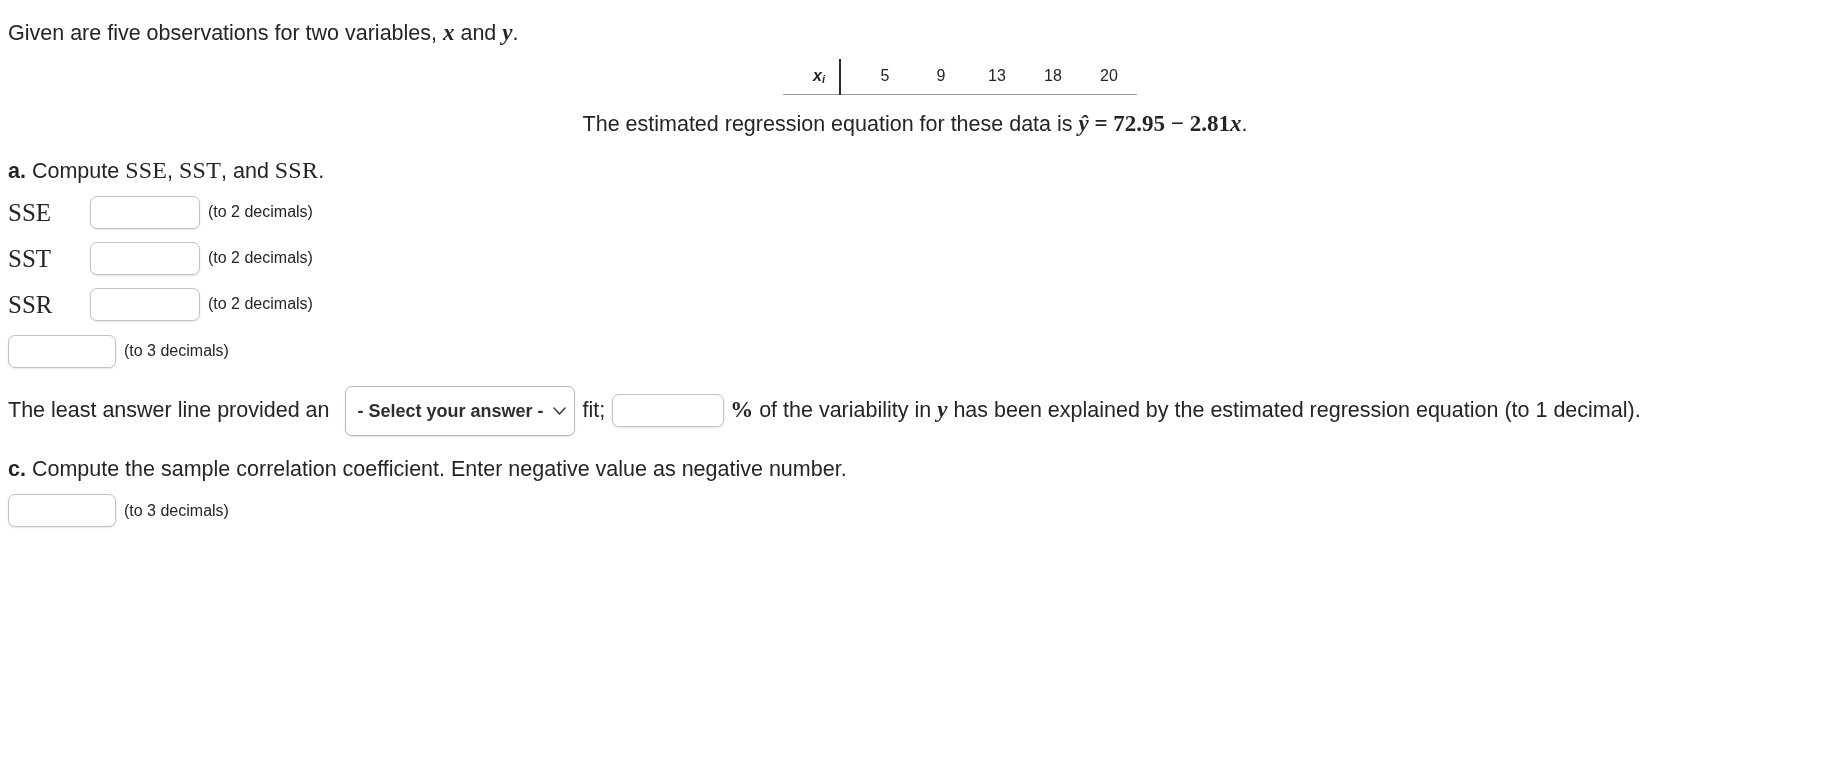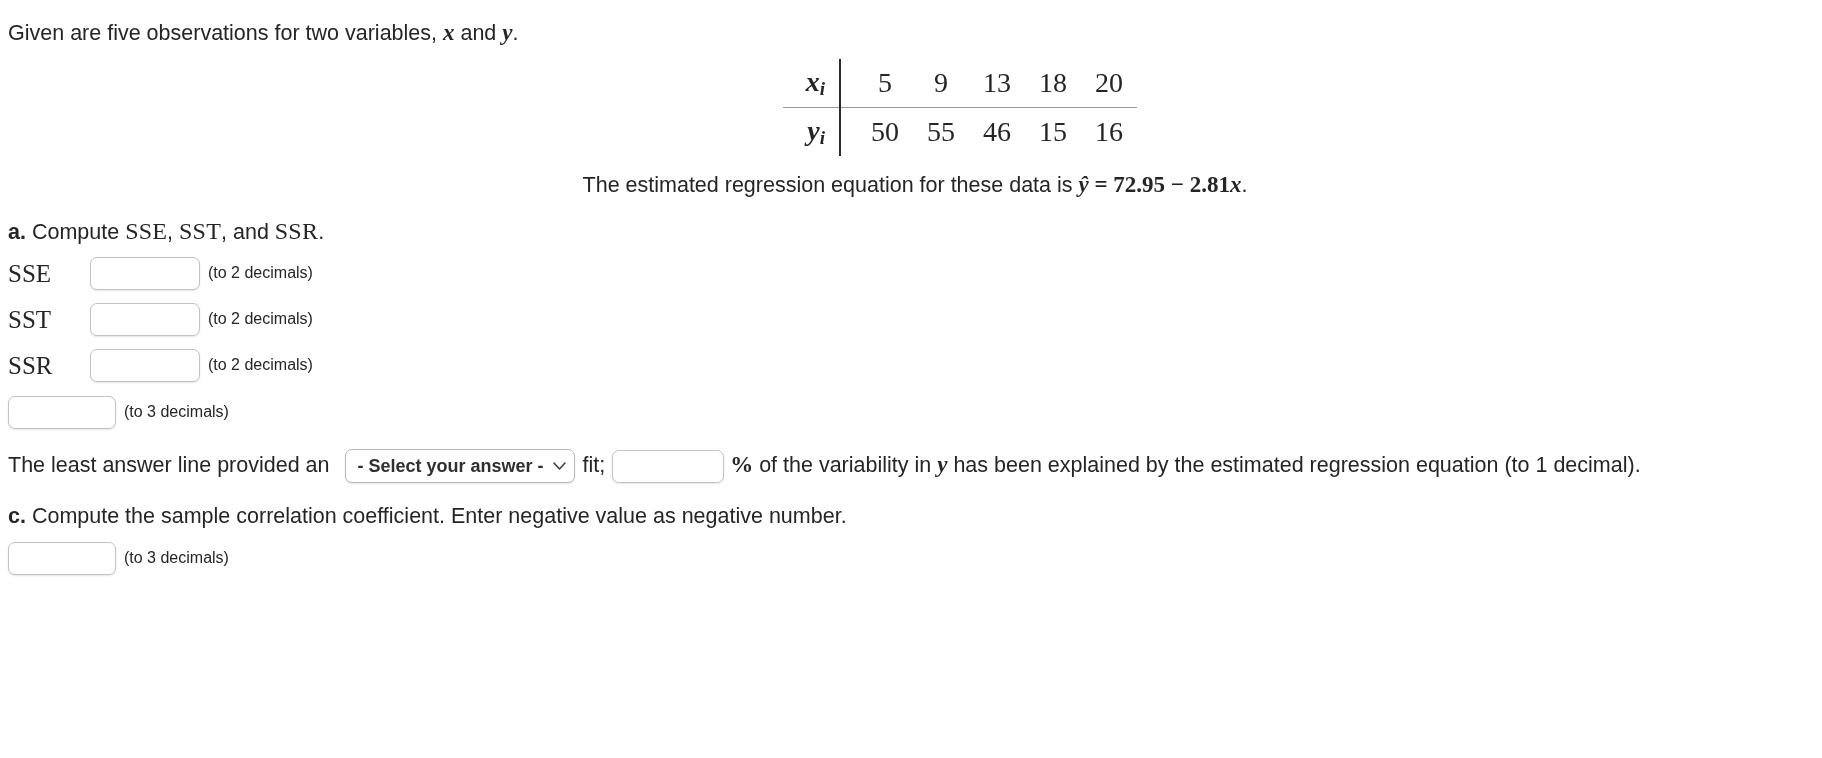--- a/index.html
+++ b/index.html
@@ -64,22 +64,22 @@
 
   
   .table-wrap {
     margin-top: 14px;
     display: flex;
     justify-content: flex-start;
     padding-left: 775px;
   }
   table.obs {
     border-collapse: collapse;
-    font-family: Liberation Serif, serif;
-    font-size: 28px;
+    font-family: Liberation Sans, sans-serif;
+    font-size: 16px;
   }
   table.obs td {
     padding: 9px 0 9px 0;
     text-align: center;
     min-width: 54px;
   }
   table.obs td.rowlabel {
     text-align: right;
     padding-right: 14px;
     border-right: 2.2px solid #2b2b2b;
@@ -150,21 +150,21 @@
   }
   select.dd {
     font-family: "Liberation Sans", sans-serif;
     font-size: 18px;
     font-weight: 700;
     color: #2f2f2f;
     border: 1px solid #b9b9b9;
     border-radius: 7px;
     background: #ffffff;
     box-shadow: 0 1px 2px rgba(0,0,0,0.10);
-    height: 34px;
+    height: 50px;
     padding: 0 30px 0 11px;
     margin: 0 4px;
     -webkit-appearance: none;
     -moz-appearance: none;
     appearance: none;
     outline: none;
     position: relative;
   }
   .dd-wrap { position: relative; display: inline-block; vertical-align: middle; margin: 0 3px 0 6px; }
   .dd-chevron {
@@ -195,28 +195,20 @@
     <table class="obs">
       <tbody>
           <tr class="rowx">
         <td class="rowlabel"><span>x</span><span class="math-sub">i</span></td>
         <td class="cell firstcell">5</td>
         <td class="cell">9</td>
         <td class="cell">13</td>
         <td class="cell">18</td>
         <td class="cell">20</td>
       </tr>
-      <tr class="rowy">
-        <td class="rowlabel"><span>y</span><span class="math-sub">i</span></td>
-        <td class="cell firstcell">50</td>
-        <td class="cell">55</td>
-        <td class="cell">46</td>
-        <td class="cell">15</td>
-        <td class="cell">16</td>
-      </tr>
     </tbody>
       </table>
   </div>
 
   <div class="line" id="eq-line">
     <span>The estimated regression equation for these data is </span><span class="math">ŷ</span><span class="math-up"> = </span><span class="math-up">72.95</span><span class="math-up"> − </span><span class="math-up">2.81</span><span class="math">x</span><span>.</span>
   </div>
 
   <div class="line part" id="part-a-heading">
     <b>a.</b><span> Compute </span><span class="mathrm">SSE</span><span>, </span><span class="mathrm">SST</span><span>, and </span><span class="mathrm">SSR</span><span>.</span>

